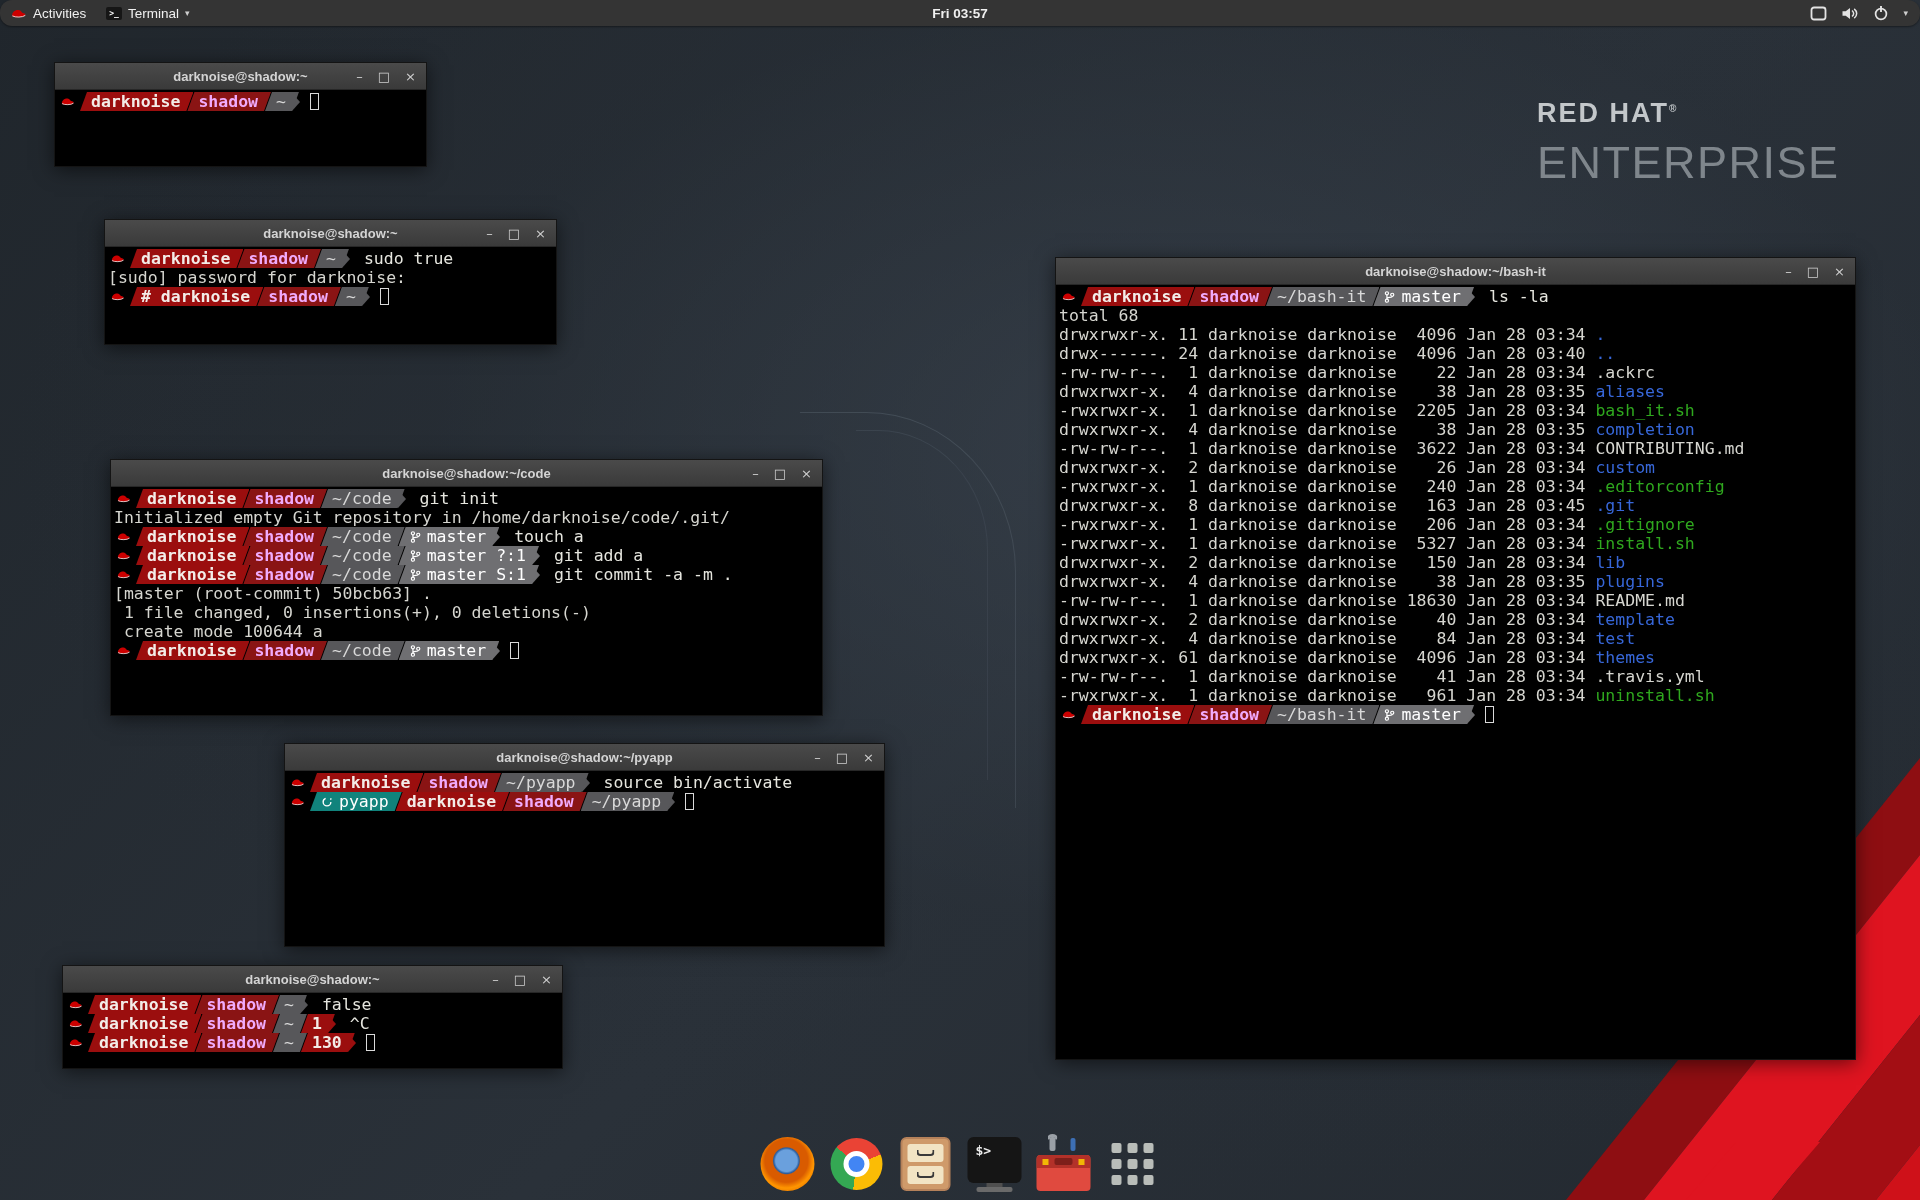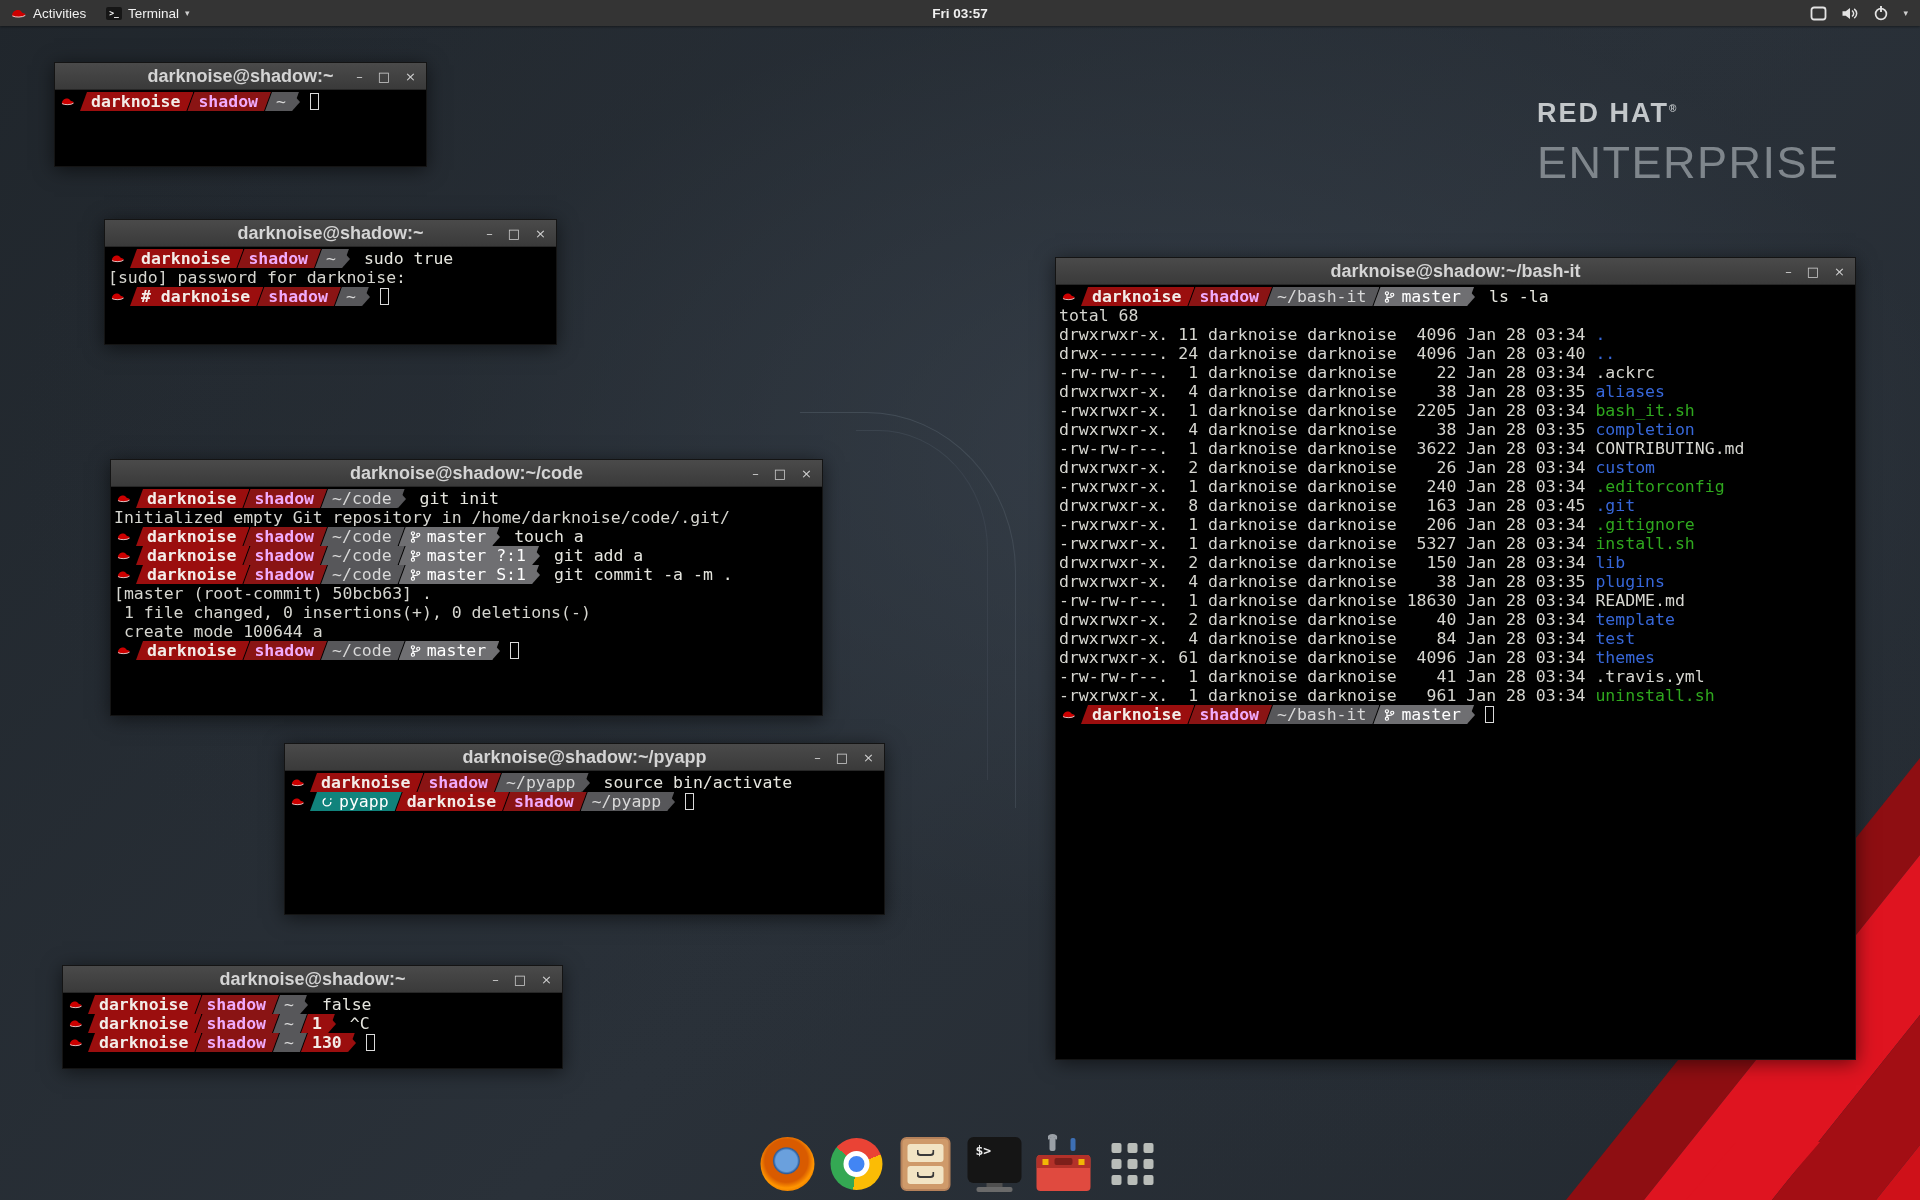--- a/index.html
+++ b/index.html
@@ -27,36 +27,36 @@
   .stripes .b1{fill:var(--red-dark);} .stripes .b2{fill:var(--red-bright);}
   .stripes .b3{fill:var(--red-deep);} .stripes .b4{fill:var(--red-mid);}
   
   .brand { position:absolute; left:1537px; top:98px; color:#80878d; user-select:none; }
   .brand .rh { font-size:27px; font-weight:700; letter-spacing:2px; color:#c3c7ca; margin-bottom:9px; }
   .brand .big { font-size:45px; font-weight:400; letter-spacing:1.5px; line-height:49px; color:#7f868c; }
   .brand sup { font-size:10px; vertical-align:super; }
   
   .topbar { position:absolute; left:0; top:0; width:1920px; height:26px;
     background:var(--topbar-bg); display:flex; align-items:center; z-index:50;
-    color:#f0f0f0; font-size:13.5px; box-shadow:0 1px 2px rgba(0,0,0,.4); }
+    color:#f0f0f0; font-size:13.5px; box-shadow:0 1px 2px rgba(0,0,0,.4);border-radius:12px; }
   .tb-left { display:flex; align-items:center; height:100%; }
   .tb-item { display:flex; align-items:center; gap:6px; padding:0 10px; height:100%; cursor:default; }
   .mini-term { background:#161616; color:#fff; font:700 8px "DejaVu Sans Mono", monospace;
     padding:2px 3px; border-radius:2px; letter-spacing:0; }
   .caret { font-size:9px; color:#cfcfcf; }
   .tb-clock { position:absolute; left:50%; transform:translateX(-50%); font-weight:700; }
   .tb-right { margin-left:auto; display:flex; align-items:center; gap:14px; padding-right:12px; height:100%; }
   .tb-right svg { display:block; }
   
   .twin { position:absolute; background:var(--term-bg); border:1px solid #141414;
     box-shadow:0 3px 18px rgba(0,0,0,.55); z-index:10; }
   .titlebar { height:27px; background:linear-gradient(#4a4a4a,#3a3a3a);
     border-bottom:1px solid #272727; position:relative;
     display:flex; align-items:center; justify-content:center; }
-  .title-text { font-size:18px; font-weight:700; color:#d4d4d4; }
+  .title-text { font-size:13px; font-weight:700; color:#d4d4d4; }
   .tbtns { position:absolute; right:10px; top:0; height:100%; display:flex; align-items:center; gap:15px; }
   .tbtn { color:#cfcfcf; font-size:13px; line-height:1; cursor:default; font-family:"DejaVu Sans", sans-serif; }
   .term-body { padding:2px 3px; font:16.5px/19px "DejaVu Sans Mono", monospace;
     color:var(--term-fg); height:calc(100% - 27px); overflow:hidden; }
   .tline { display:flex; align-items:center; height:19px; white-space:pre; }
   .hat { margin:0 3px 0 2px; flex:none; }
   .seg { display:flex; align-items:center; height:19px; padding:0 13px 0 11px; margin-left:-6px;
     clip-path:polygon(7px 0, 100% 0, calc(100% - 7px) 100%, 0 100%); flex:none; }
   svg.hat + .seg { margin-left:2px; }
   .seg svg { margin-right:6px; flex:none; }
@@ -261,21 +261,21 @@
             <g fill="none" stroke="currentColor" stroke-width="1.3">
               <circle cx="3.2" cy="3" r="1.7"></circle>
               <circle cx="3.2" cy="11" r="1.7"></circle>
               <circle cx="9" cy="4.6" r="1.7"></circle>
               <path d="M3.2 4.8 v4.4 M3.2 8.8 C3.2 6.6 9 8.2 9 6.4"></path>
             </g>
           </svg>master</span><span class="arr arr-git"></span><span class="cursor"></span></div>
     </div>
 </div>
 
-<div class="twin" style="left:284px; top:743px; width:601px; height:172px;">
+<div class="twin" style="left:284px; top:743px; width:601px; height:204px;">
   <div class="titlebar">
     <span class="title-text">darknoise@shadow:~/pyapp</span>
     <div class="tbtns">
       <span class="tbtn">–</span>
       <span class="tbtn">□</span>
       <span class="tbtn">×</span>
     </div>
   </div>
   <div class="term-body">
       <div class="tline"><svg class="hat" width="15" height="11" viewBox="0 0 20 14">

